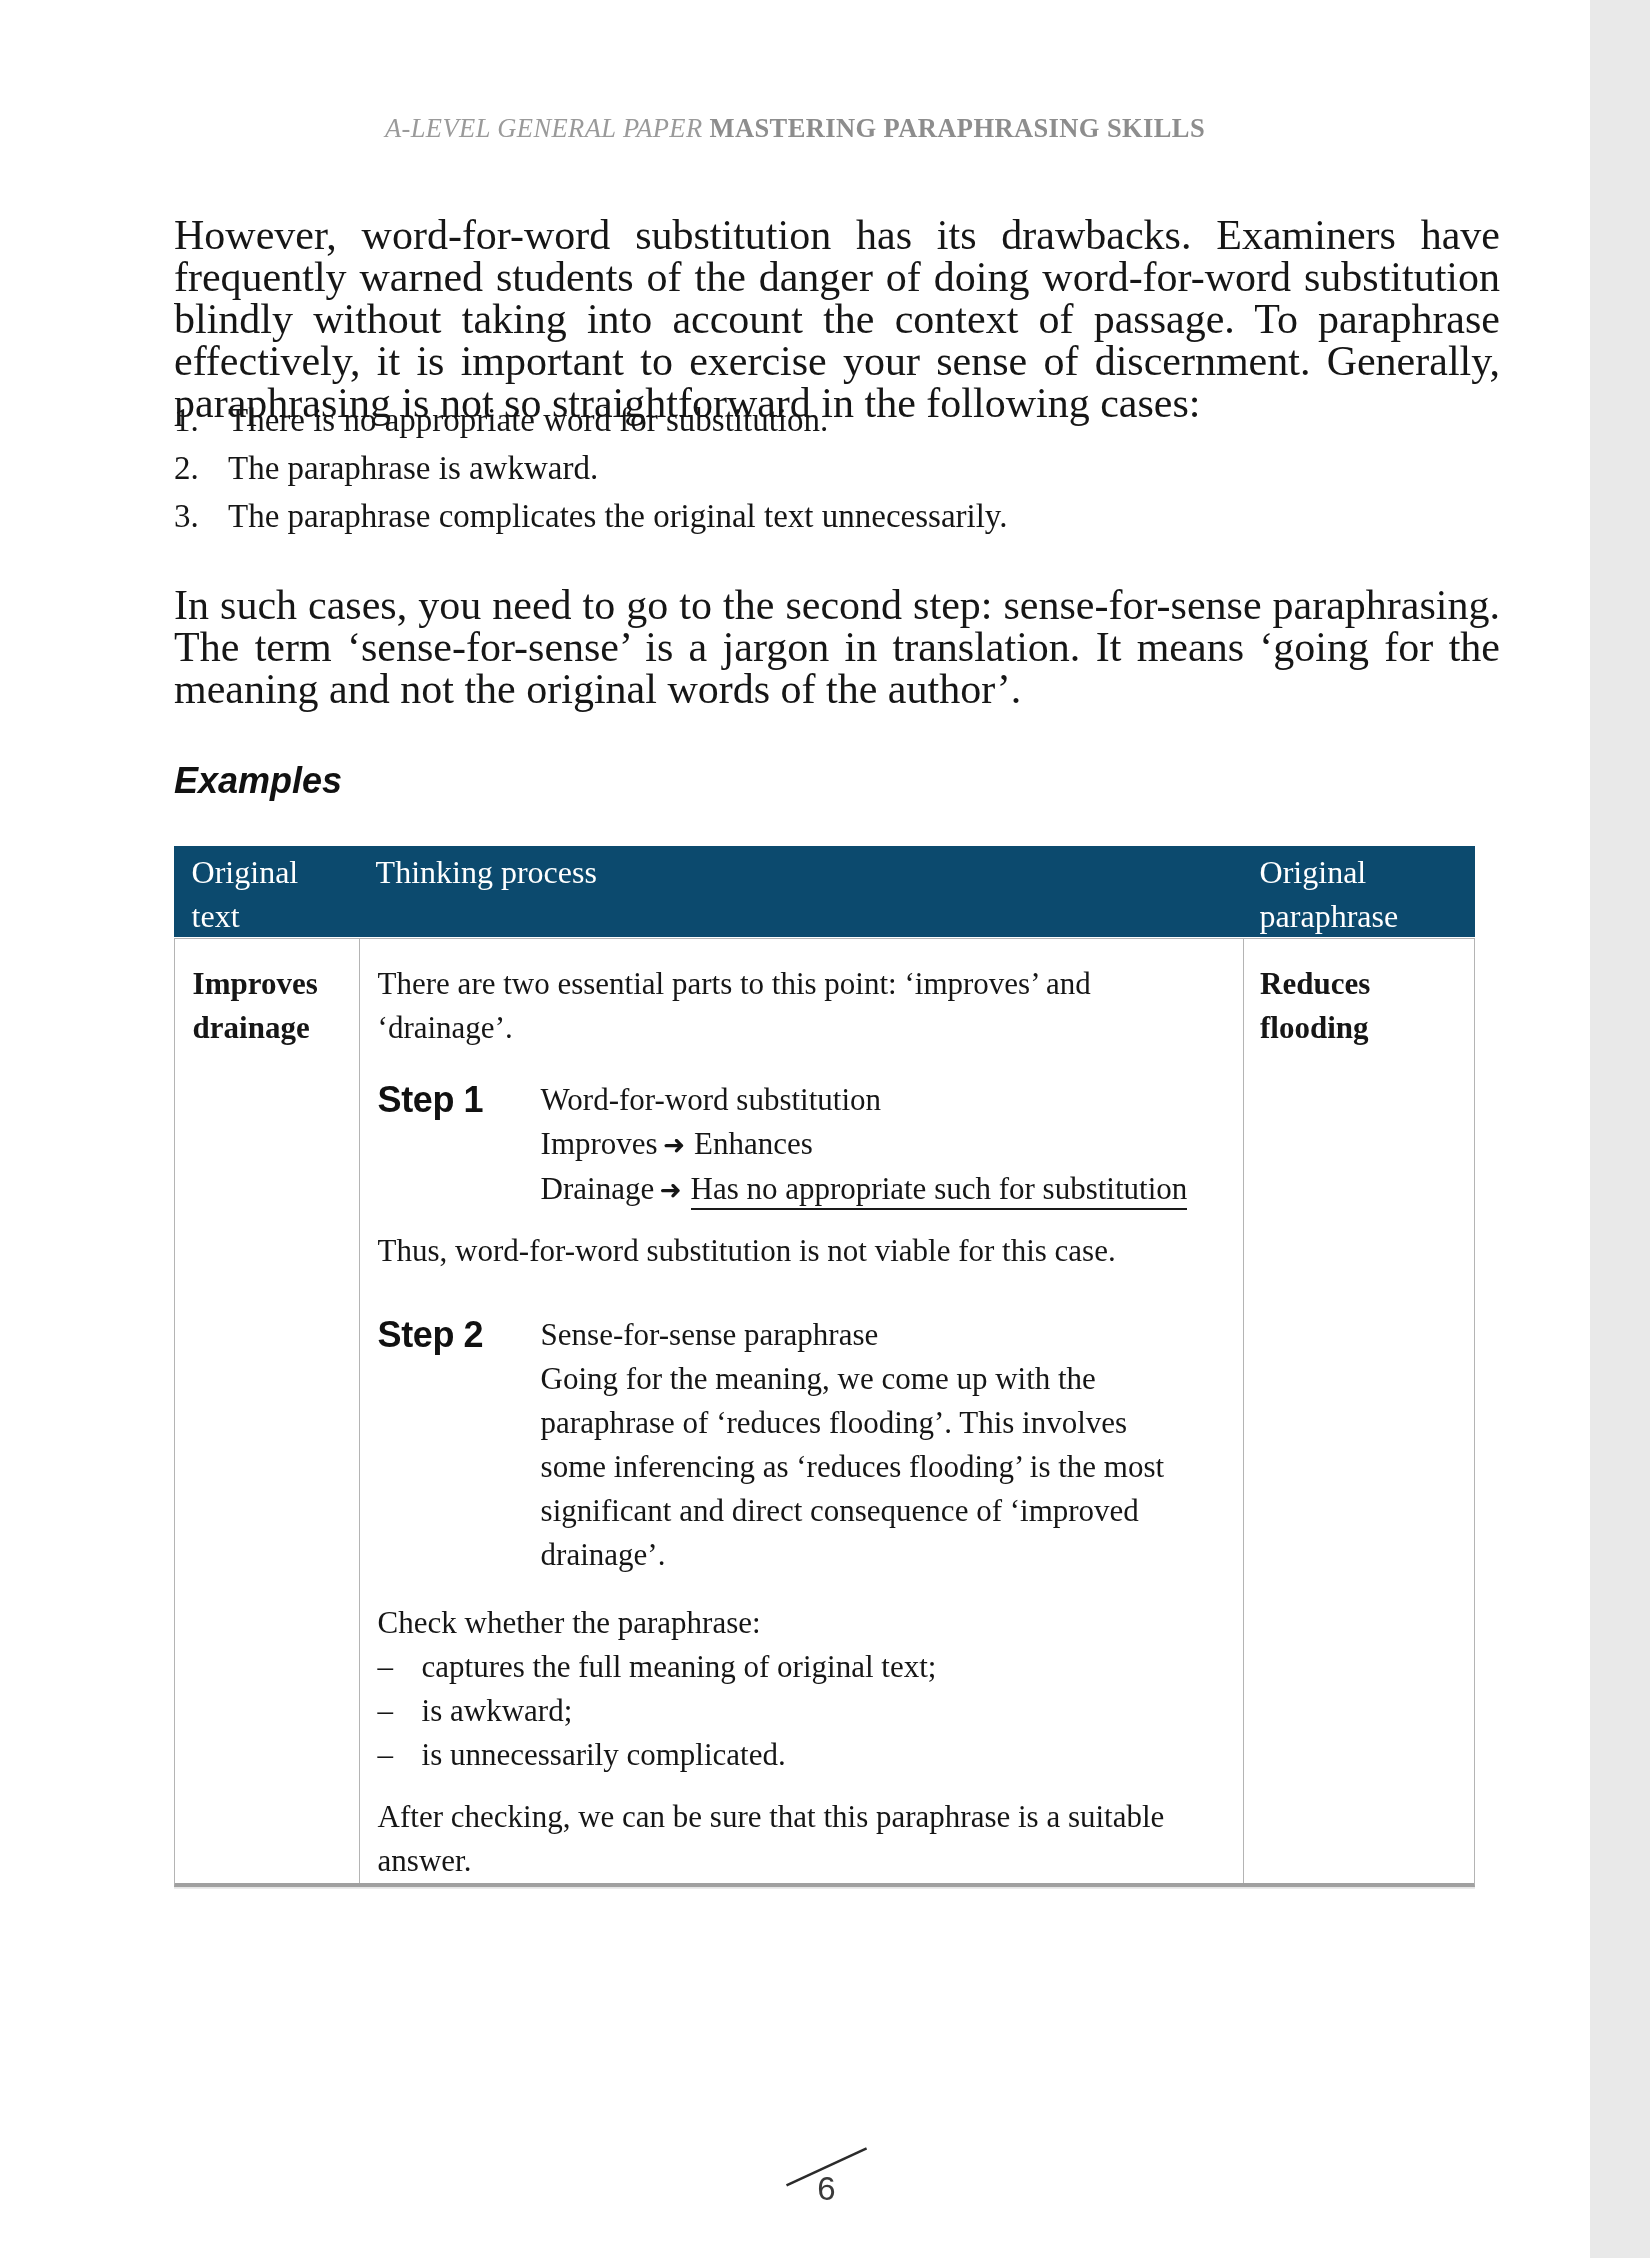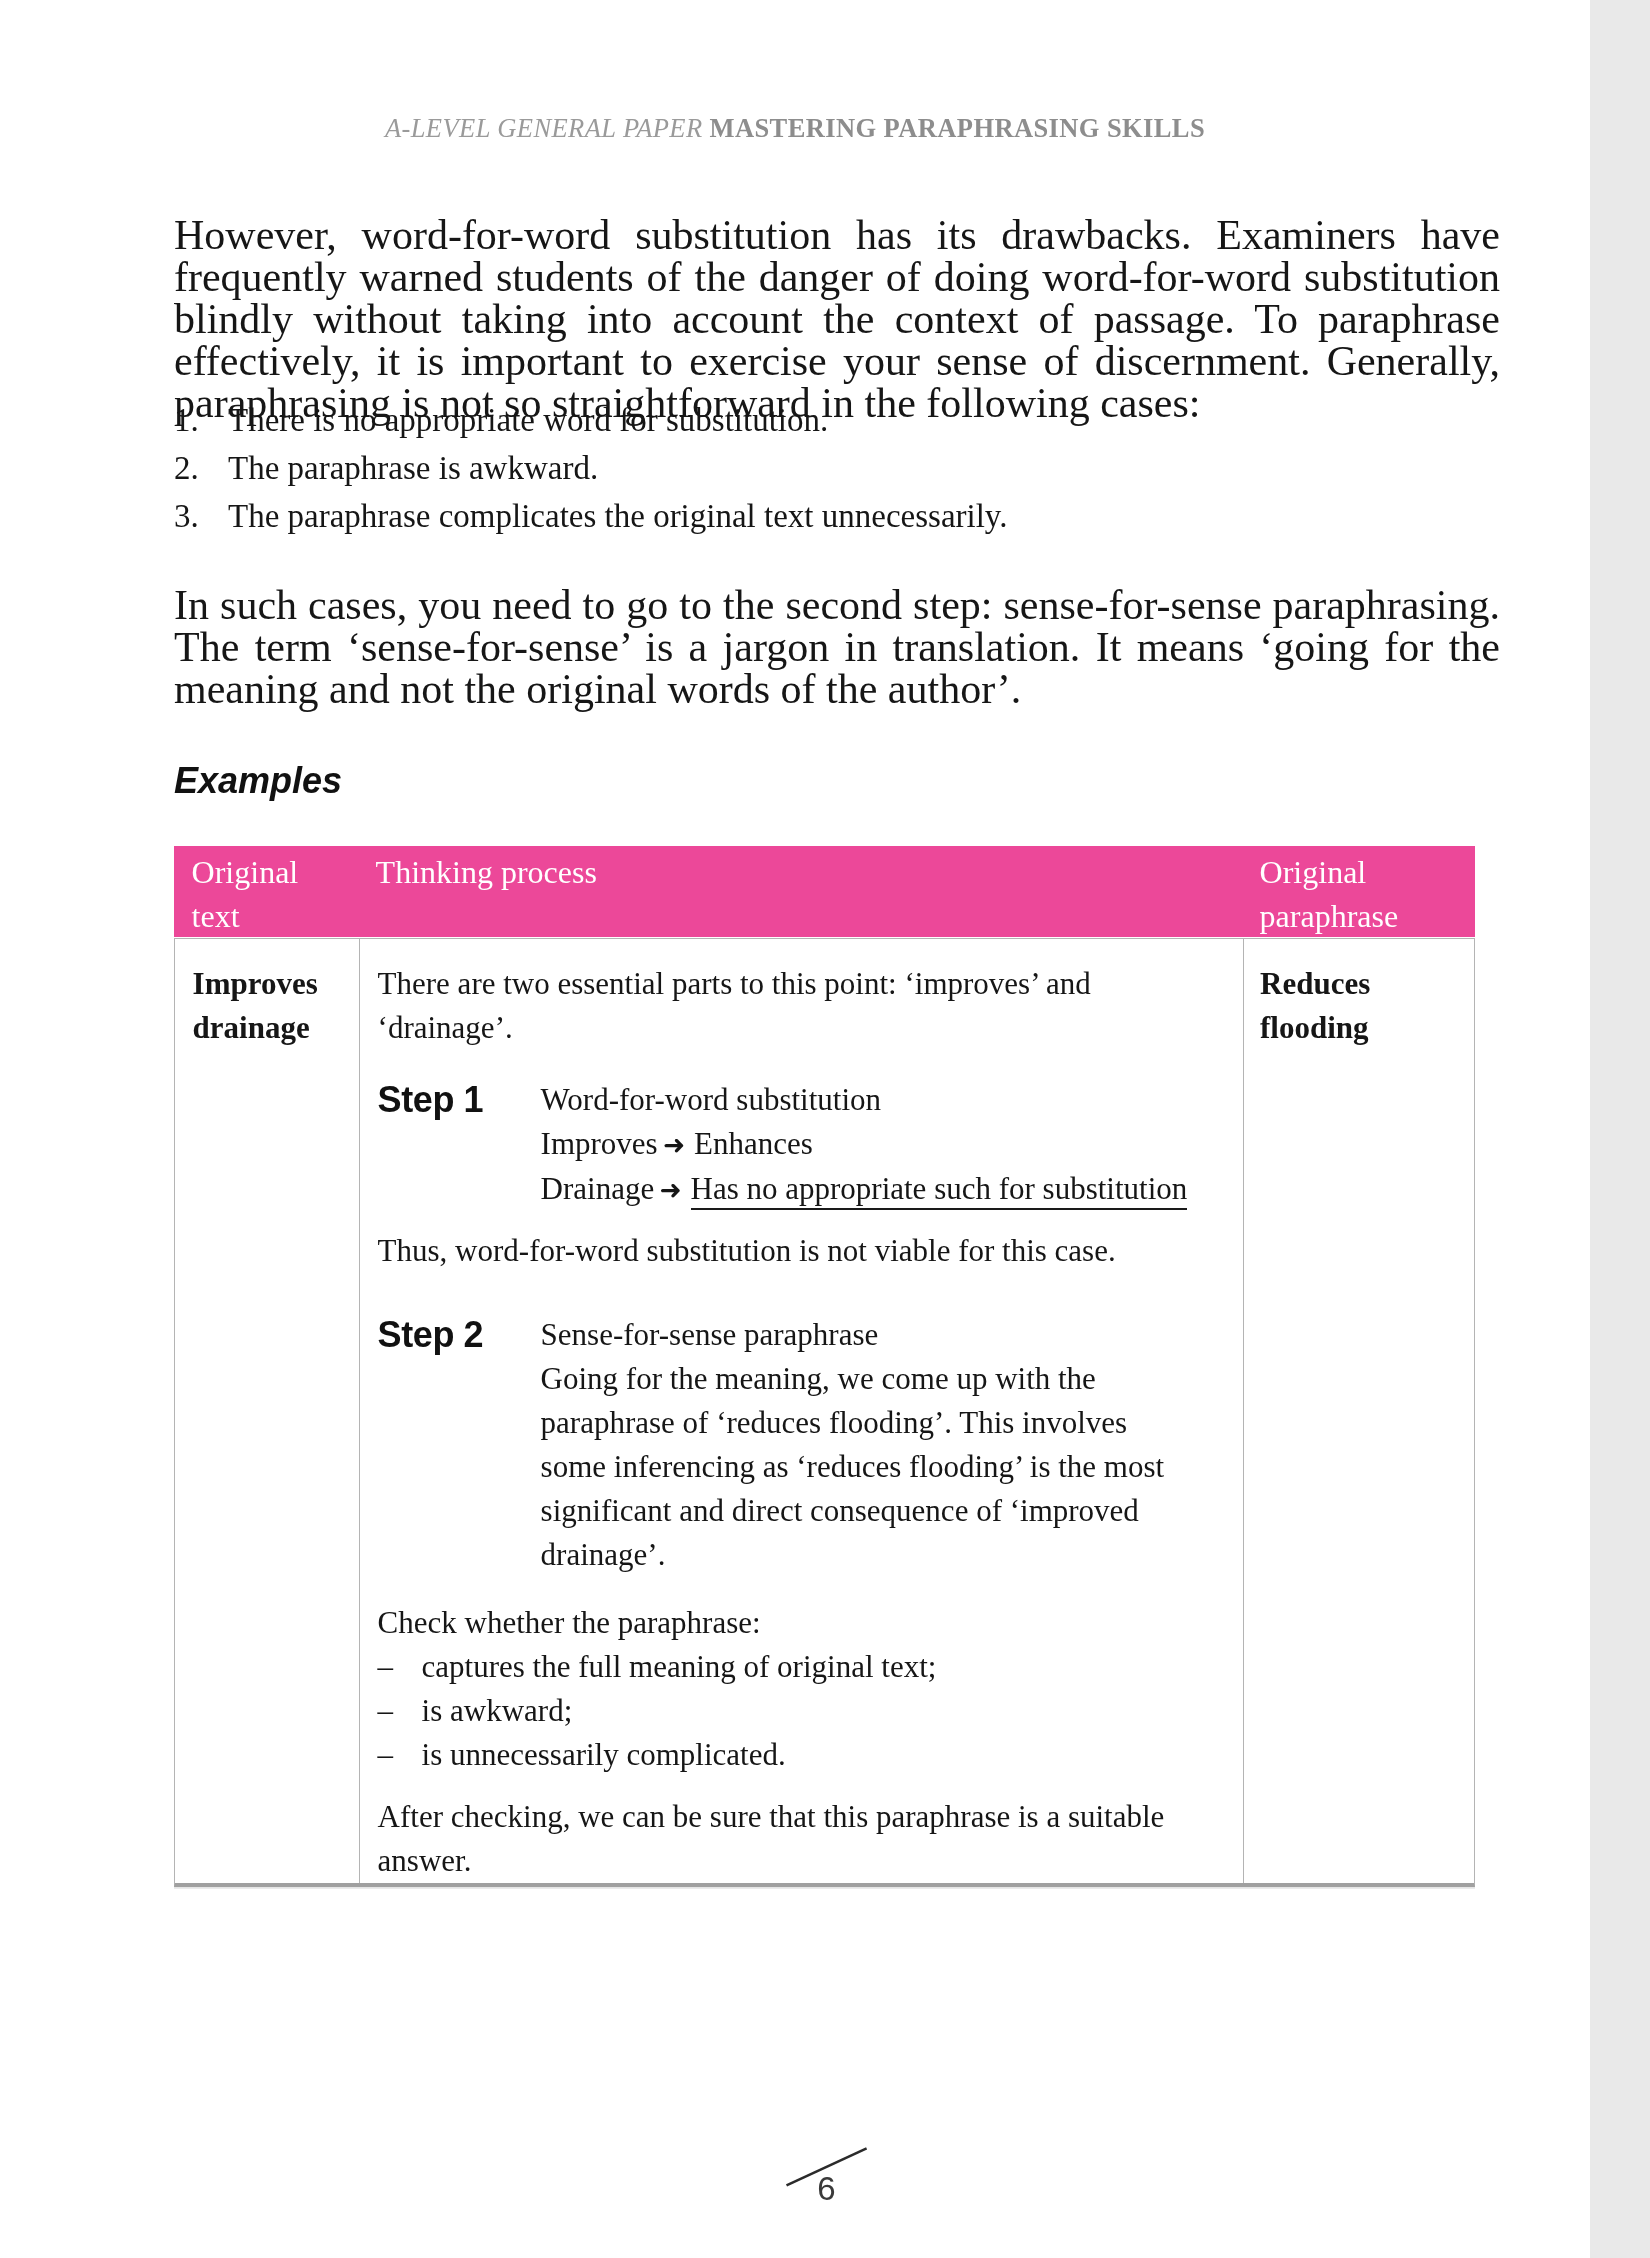--- a/index.html
+++ b/index.html
@@ -37,21 +37,21 @@
   .examples-heading {
     position:absolute; left:174px; top:760px;
     font-family:"Liberation Sans","DejaVu Sans",sans-serif;
     font-weight:bold; font-style:italic; font-size:36px; color:#111;
   }
 
   
   .ex-table { position:absolute; left:174px; top:846px; width:1301px; }
   .t-head {
     display:grid; grid-template-columns:184px 884px 233px;
-    background:#ec4899; color:#ffffff;
+    background:#0c4a6e; color:#ffffff;
     height:91px;
   }
   .t-head .hcell {
     padding:4.4px 14px 0 17.6px;
     font-size:32px; line-height:44px;
   }
   .t-body {
     display:grid; grid-template-columns:184px 884px 233px;
     border-left:1.8px solid #b4b4b4;
     border-right:1.8px solid #b4b4b4;

